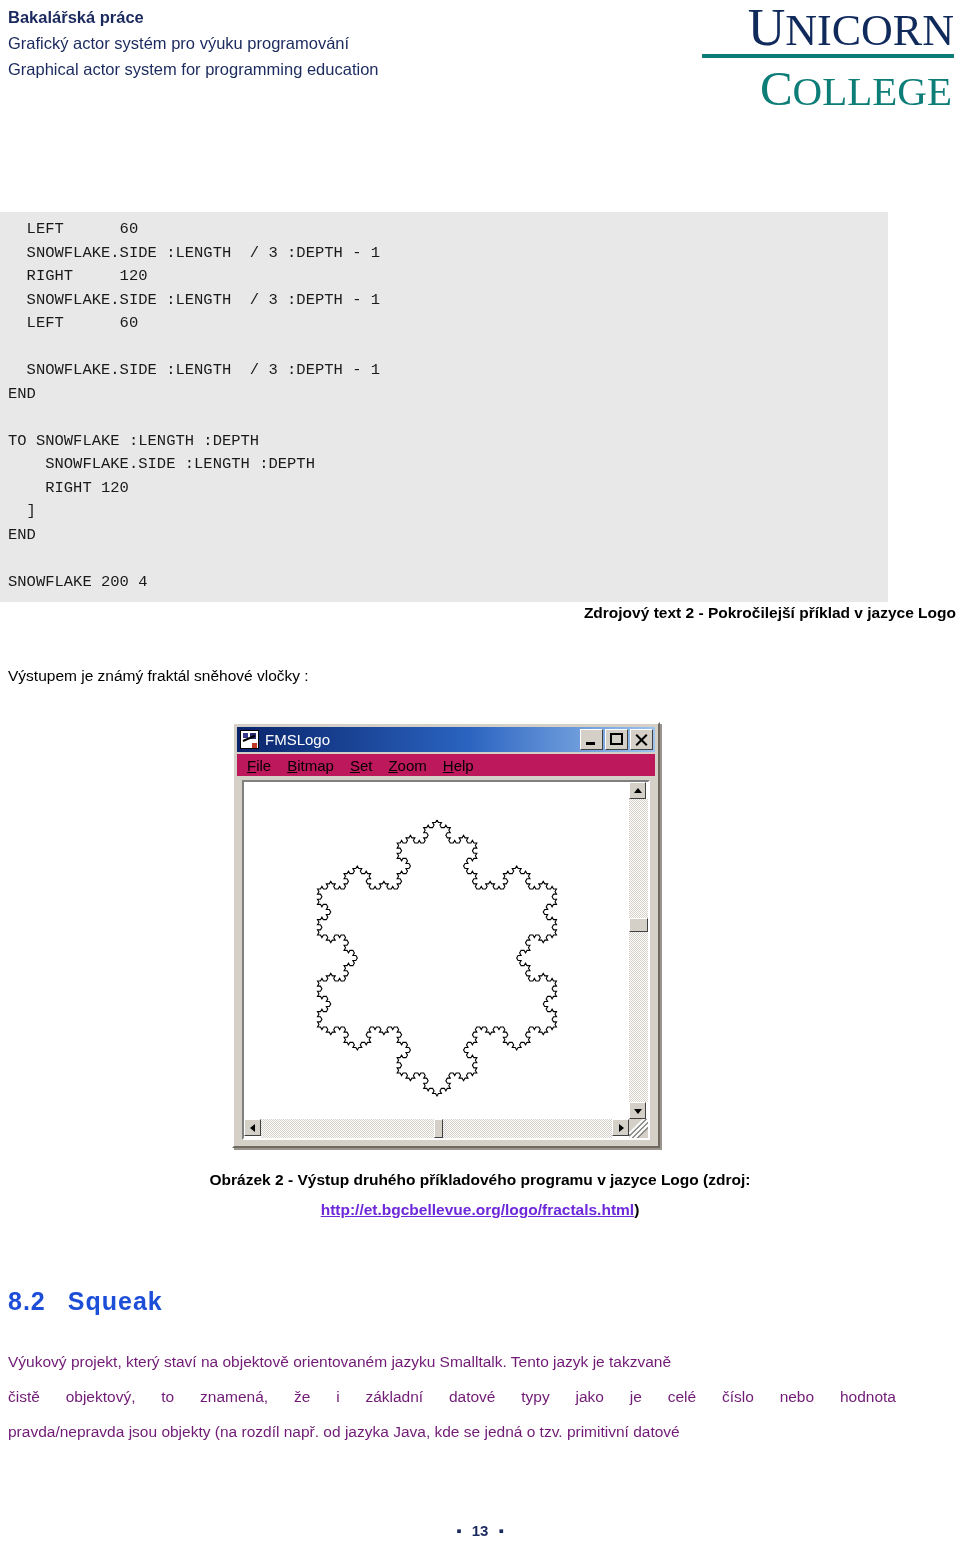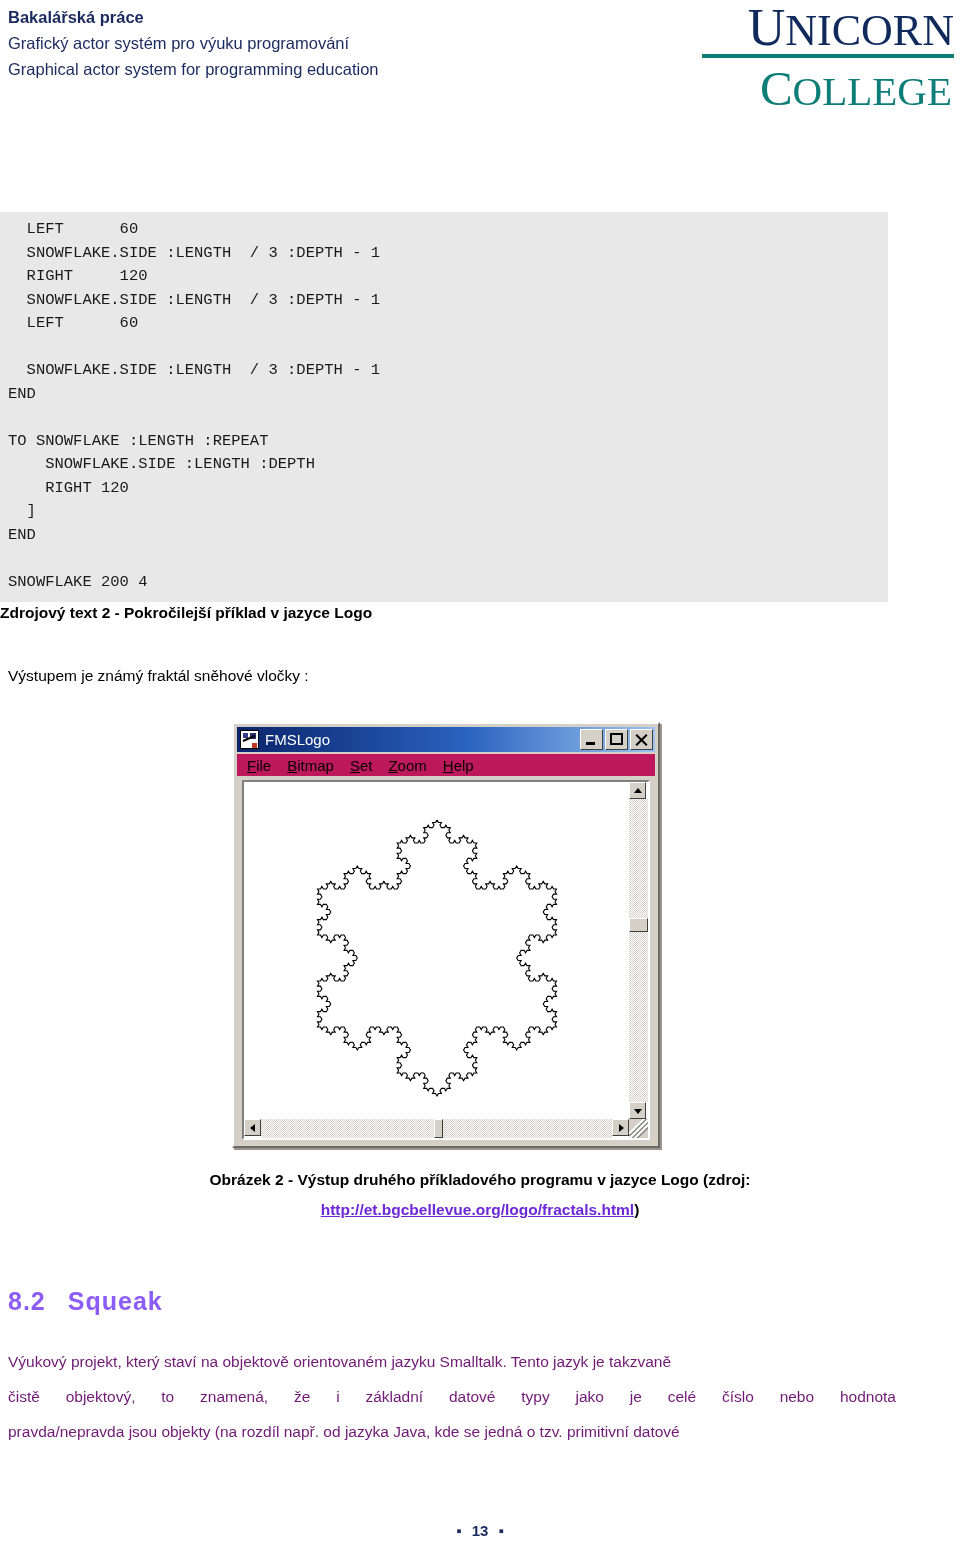--- a/index.html
+++ b/index.html
@@ -85,21 +85,21 @@
     white-space: pre;
     padding-left: 8px;
     height: 23.5px;
   }
 
   
   #source-caption {
     position: absolute;
     left: 0; top: 604px;
     width: 956px;
-    text-align: left;
+    text-align: right;
     font-size: 15.5px;
     font-weight: bold;
     color: #000;
   }
 
   
   #intro-line {
     position: absolute;
     left: 8px; top: 667px;
     font-size: 15.5px;
@@ -324,21 +324,21 @@
   }
   #figure-caption .url {
     color: #6d28d9;
     text-decoration: underline;
   }
 
   
   #section-heading {
     position: absolute;
     left: 8px; top: 1287px;
-    color: #8b5cf6;
+    color: #1d4ed8;
     font-size: 25px;
     font-weight: bold;
     letter-spacing: 1px;
   }
   #section-heading .num { margin-right: 22px; }
 
   
   #body-paragraph {
     position: absolute;
     left: 8px; top: 1344px;
@@ -385,21 +385,21 @@
 <div id="code-block">
     <div class="code-line">  LEFT      60</div>
     <div class="code-line">  SNOWFLAKE.SIDE :LENGTH  / 3 :DEPTH - 1</div>
     <div class="code-line">  RIGHT     120</div>
     <div class="code-line">  SNOWFLAKE.SIDE :LENGTH  / 3 :DEPTH - 1</div>
     <div class="code-line">  LEFT      60</div>
     <div class="code-line">&nbsp;</div>
     <div class="code-line">  SNOWFLAKE.SIDE :LENGTH  / 3 :DEPTH - 1</div>
     <div class="code-line">END</div>
     <div class="code-line">&nbsp;</div>
-    <div class="code-line">TO SNOWFLAKE :LENGTH :REPEAT</div>
+    <div class="code-line">TO SNOWFLAKE :LENGTH :DEPTH</div>
     <div class="code-line">    SNOWFLAKE.SIDE :LENGTH :DEPTH</div>
     <div class="code-line">    RIGHT 120</div>
     <div class="code-line">  ]</div>
     <div class="code-line">END</div>
     <div class="code-line">&nbsp;</div>
     <div class="code-line">SNOWFLAKE 200 4</div>
   </div>
 
 <div id="source-caption">Zdrojový text 2 - Pokročilejší příklad v jazyce Logo</div>
 

